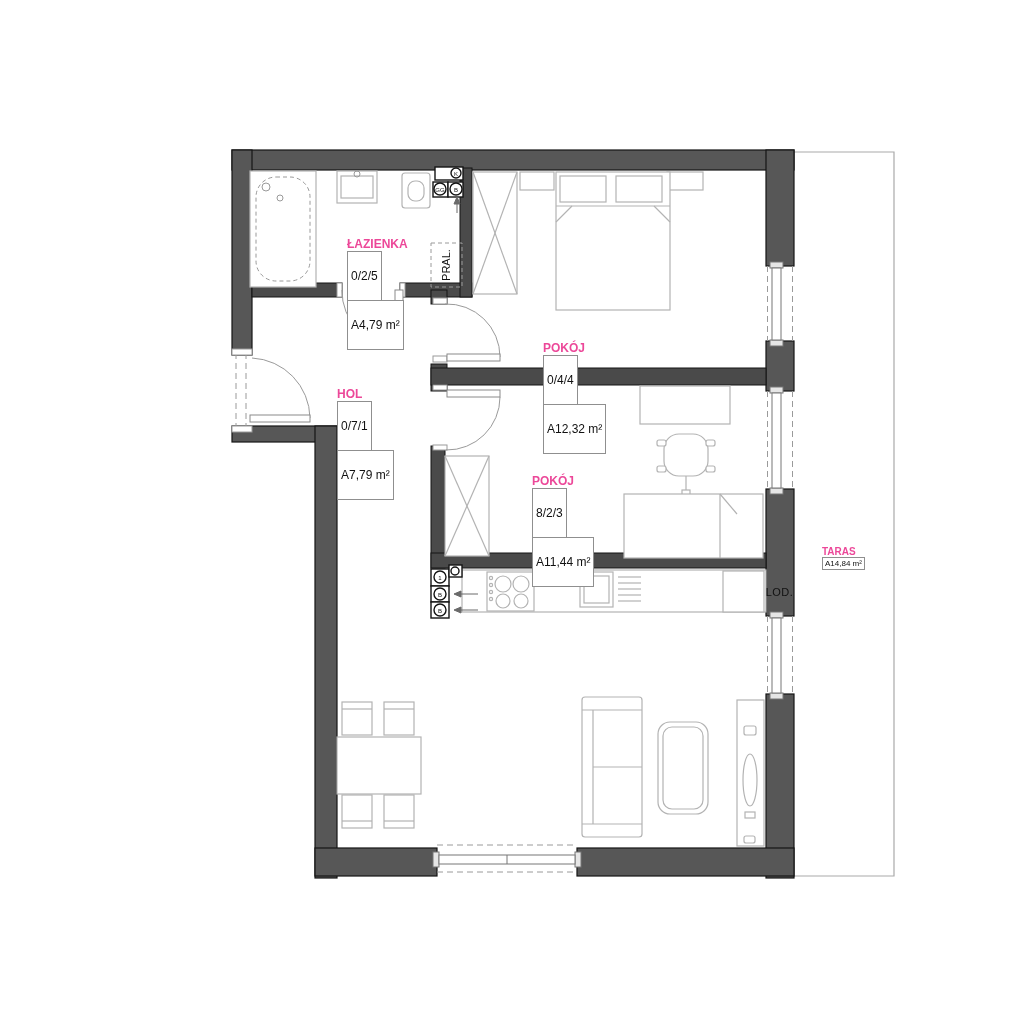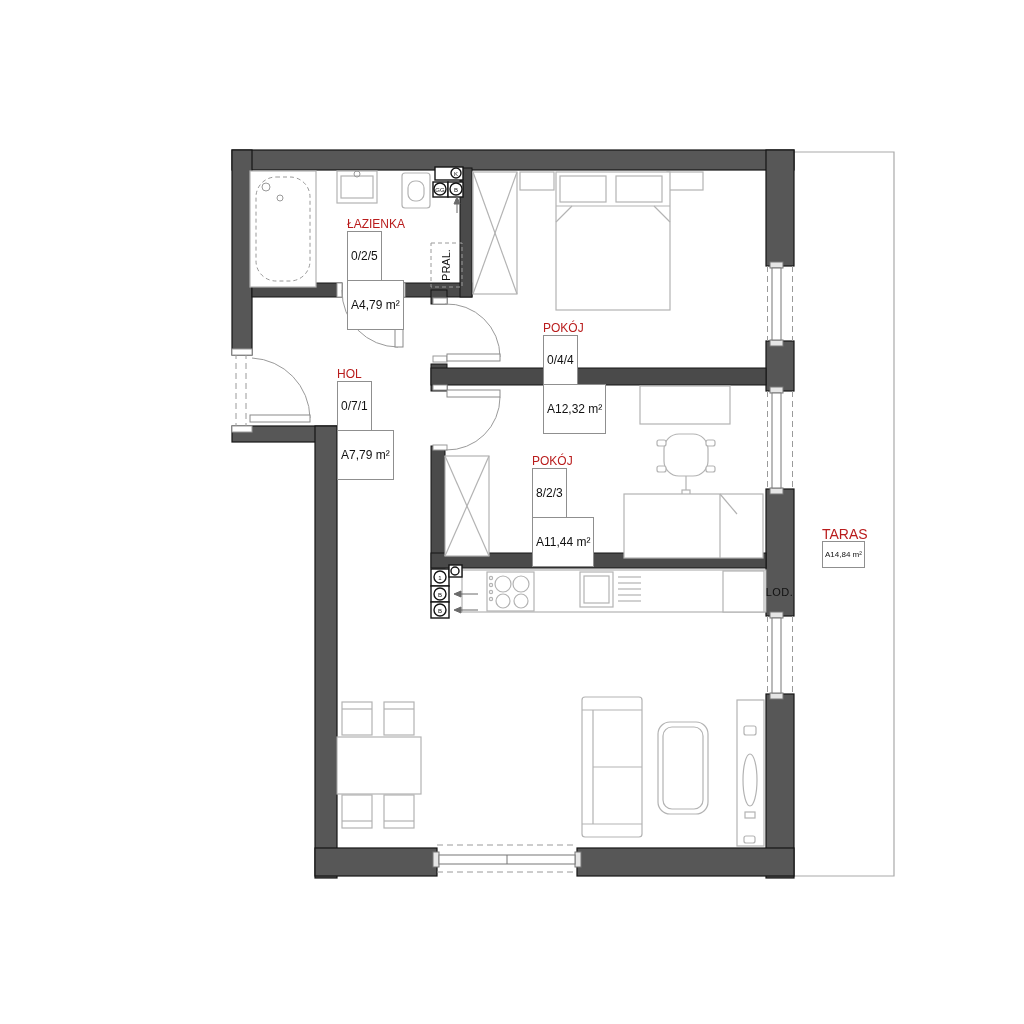--- a/index.html
+++ b/index.html
@@ -1,24 +1,24 @@
 <!DOCTYPE html>
 <html><head>
 <meta charset="utf-8">
 <style>
   html,body{margin:0;padding:0;background:#ffffff;}
   .stage{position:relative;width:1024px;height:1024px;background:#fff;overflow:hidden;
          font-family:"Liberation Sans",sans-serif;color:#111;}
   .stage svg{position:absolute;left:0;top:0;}
   .room-label{position:absolute;line-height:1;}
-  .rl-title{font-weight:normal;font-size:12px;color:#b91c1c;white-space:nowrap;margin-bottom:2px;}
+  .rl-title{font-weight:bold;font-size:12px;color:#ec4899;white-space:nowrap;margin-bottom:2px;margin-top:20px;}
   .rl-box{border:1px solid #8f8f8f;background:#fff;font-size:12px;color:#111;
           padding:17px 3px;width:max-content;line-height:14px;margin-top:-1px;}
-  .terrace-label .rl-title{font-size:14px;margin-bottom:1px;}
-  .terrace-label .rl-box{font-size:8px;line-height:9px;padding:8px 2px;}
+  .terrace-label .rl-title{font-size:10px;margin-bottom:1px;}
+  .terrace-label .rl-box{font-size:8px;line-height:9px;padding:1px 2px;}
   .rot-label{position:absolute;display:flex;align-items:center;justify-content:center;
              transform:rotate(-90deg);font-size:11px;color:#111;}
   .flex-label{position:absolute;display:flex;align-items:center;justify-content:center;
               font-size:11px;color:#111;letter-spacing:.5px;margin-left:36px;}
   .w{fill:#575757;stroke:#141414;stroke-width:1.2;}
   .iw{fill:#4a4a4a;stroke:#141414;stroke-width:1;}
   .f{fill:#ffffff;stroke:#b3b3b3;stroke-width:1.2;}
   .fl{stroke:#b3b3b3;stroke-width:1.2;fill:none;}
   .dash{stroke:#9a9a9a;stroke-width:1;fill:none;stroke-dasharray:6 4;}
   .door{fill:#ffffff;stroke:#8a8a8a;stroke-width:1;}

